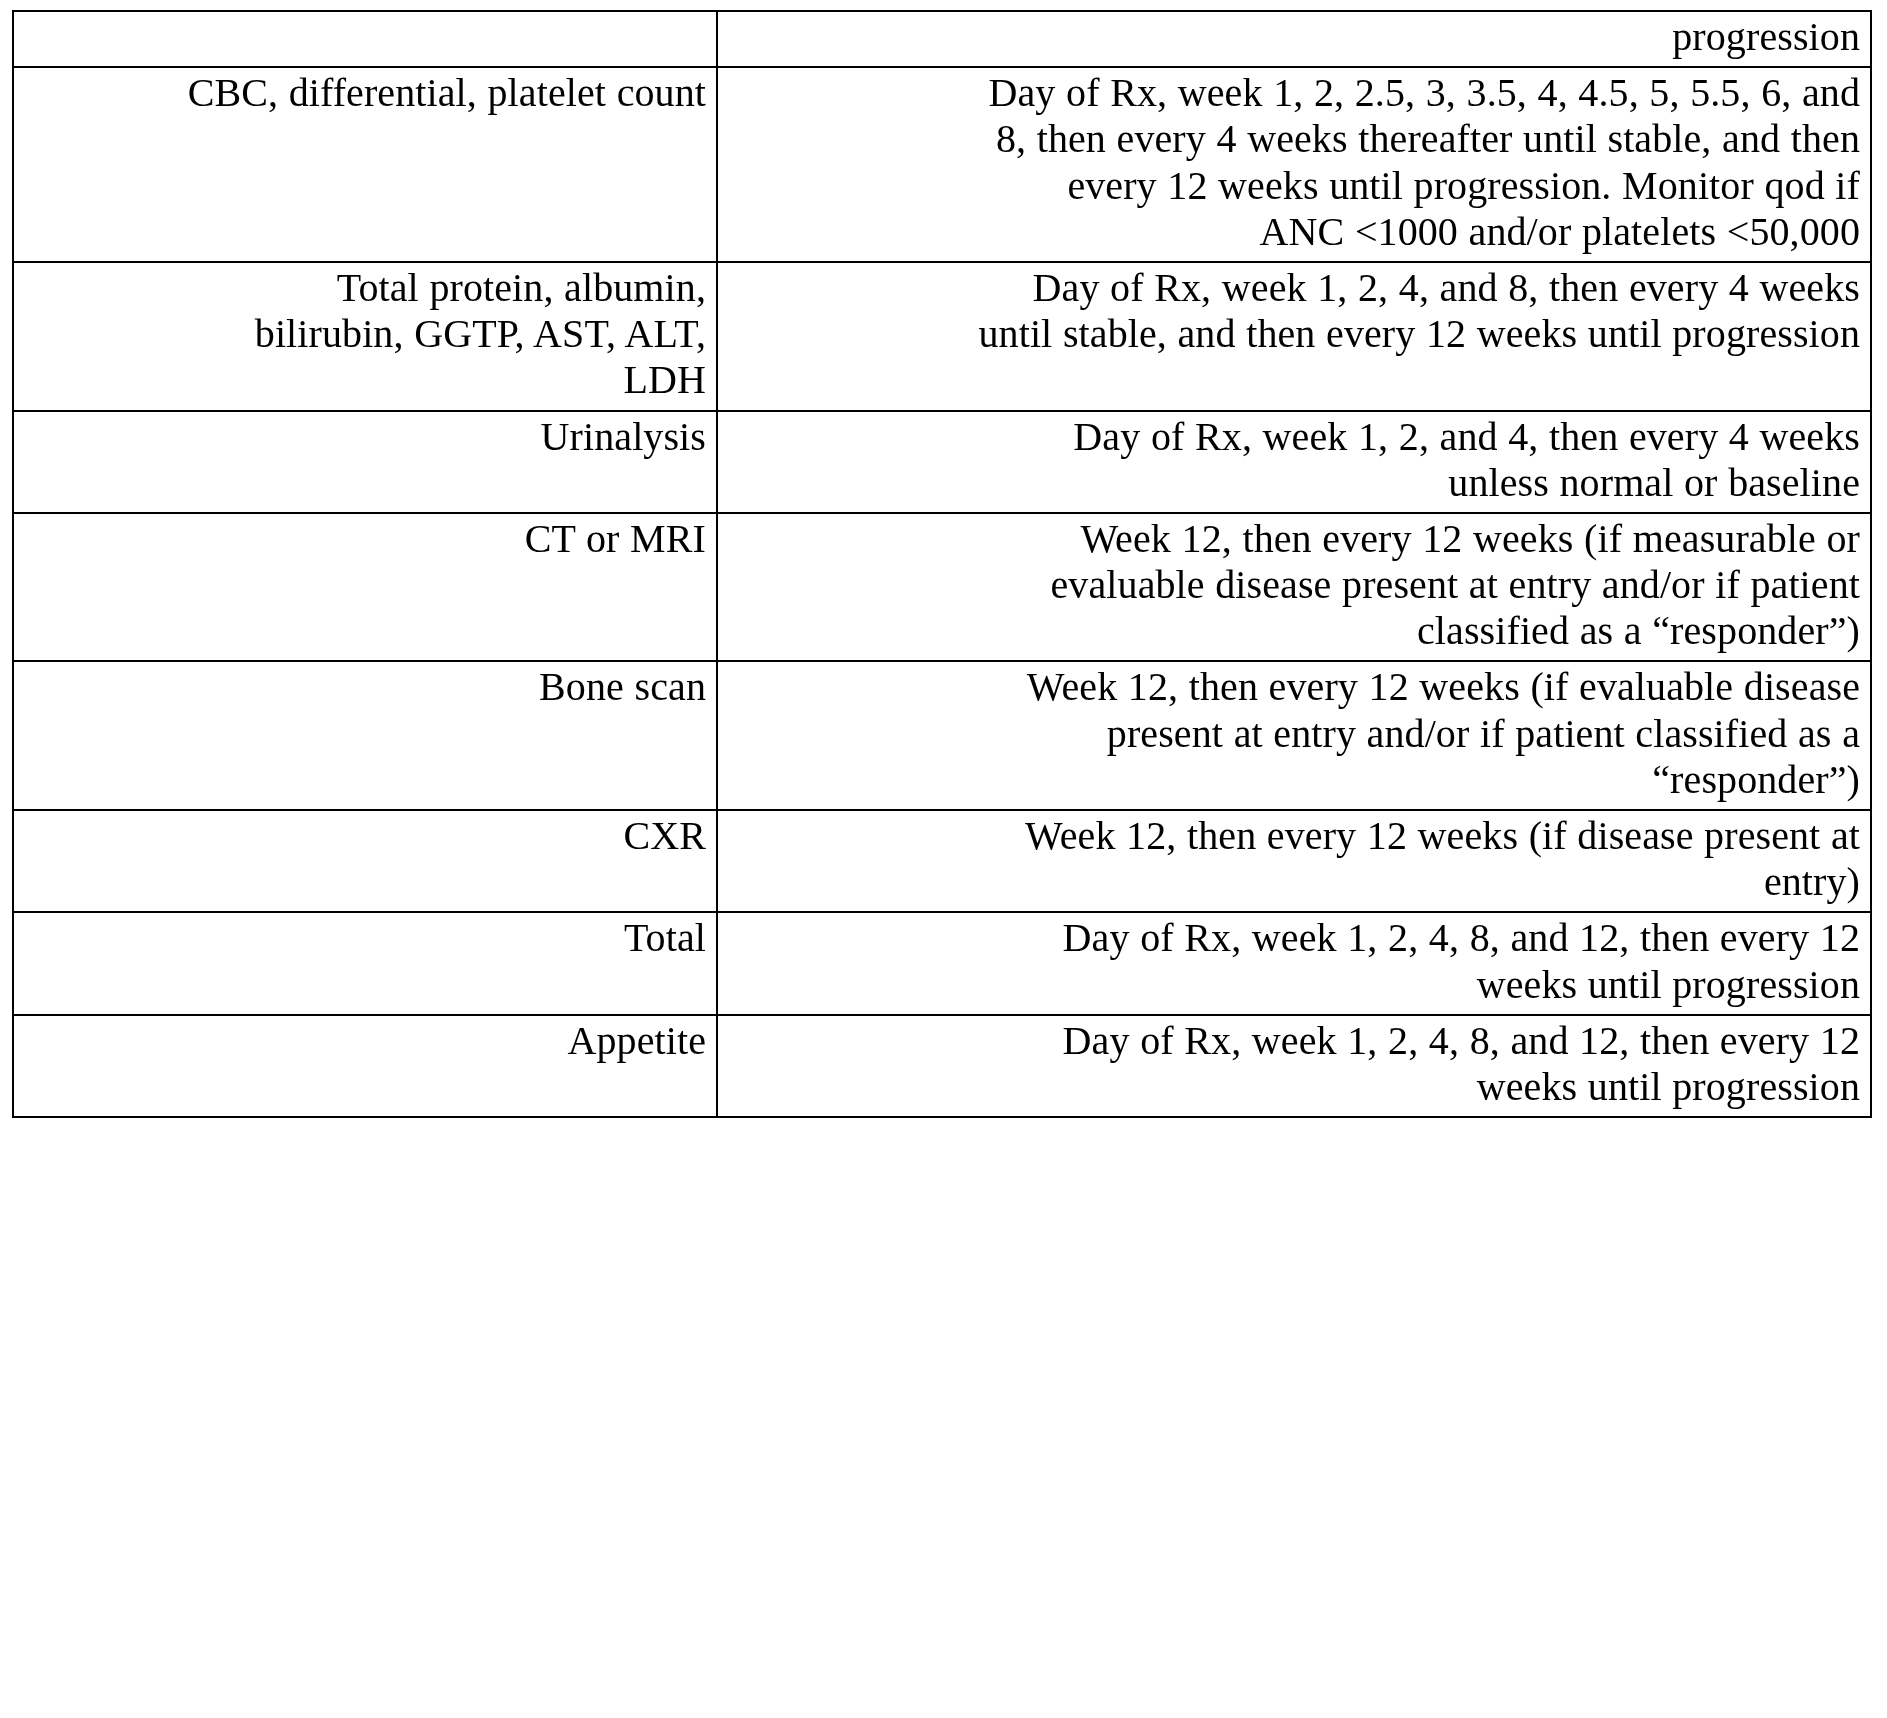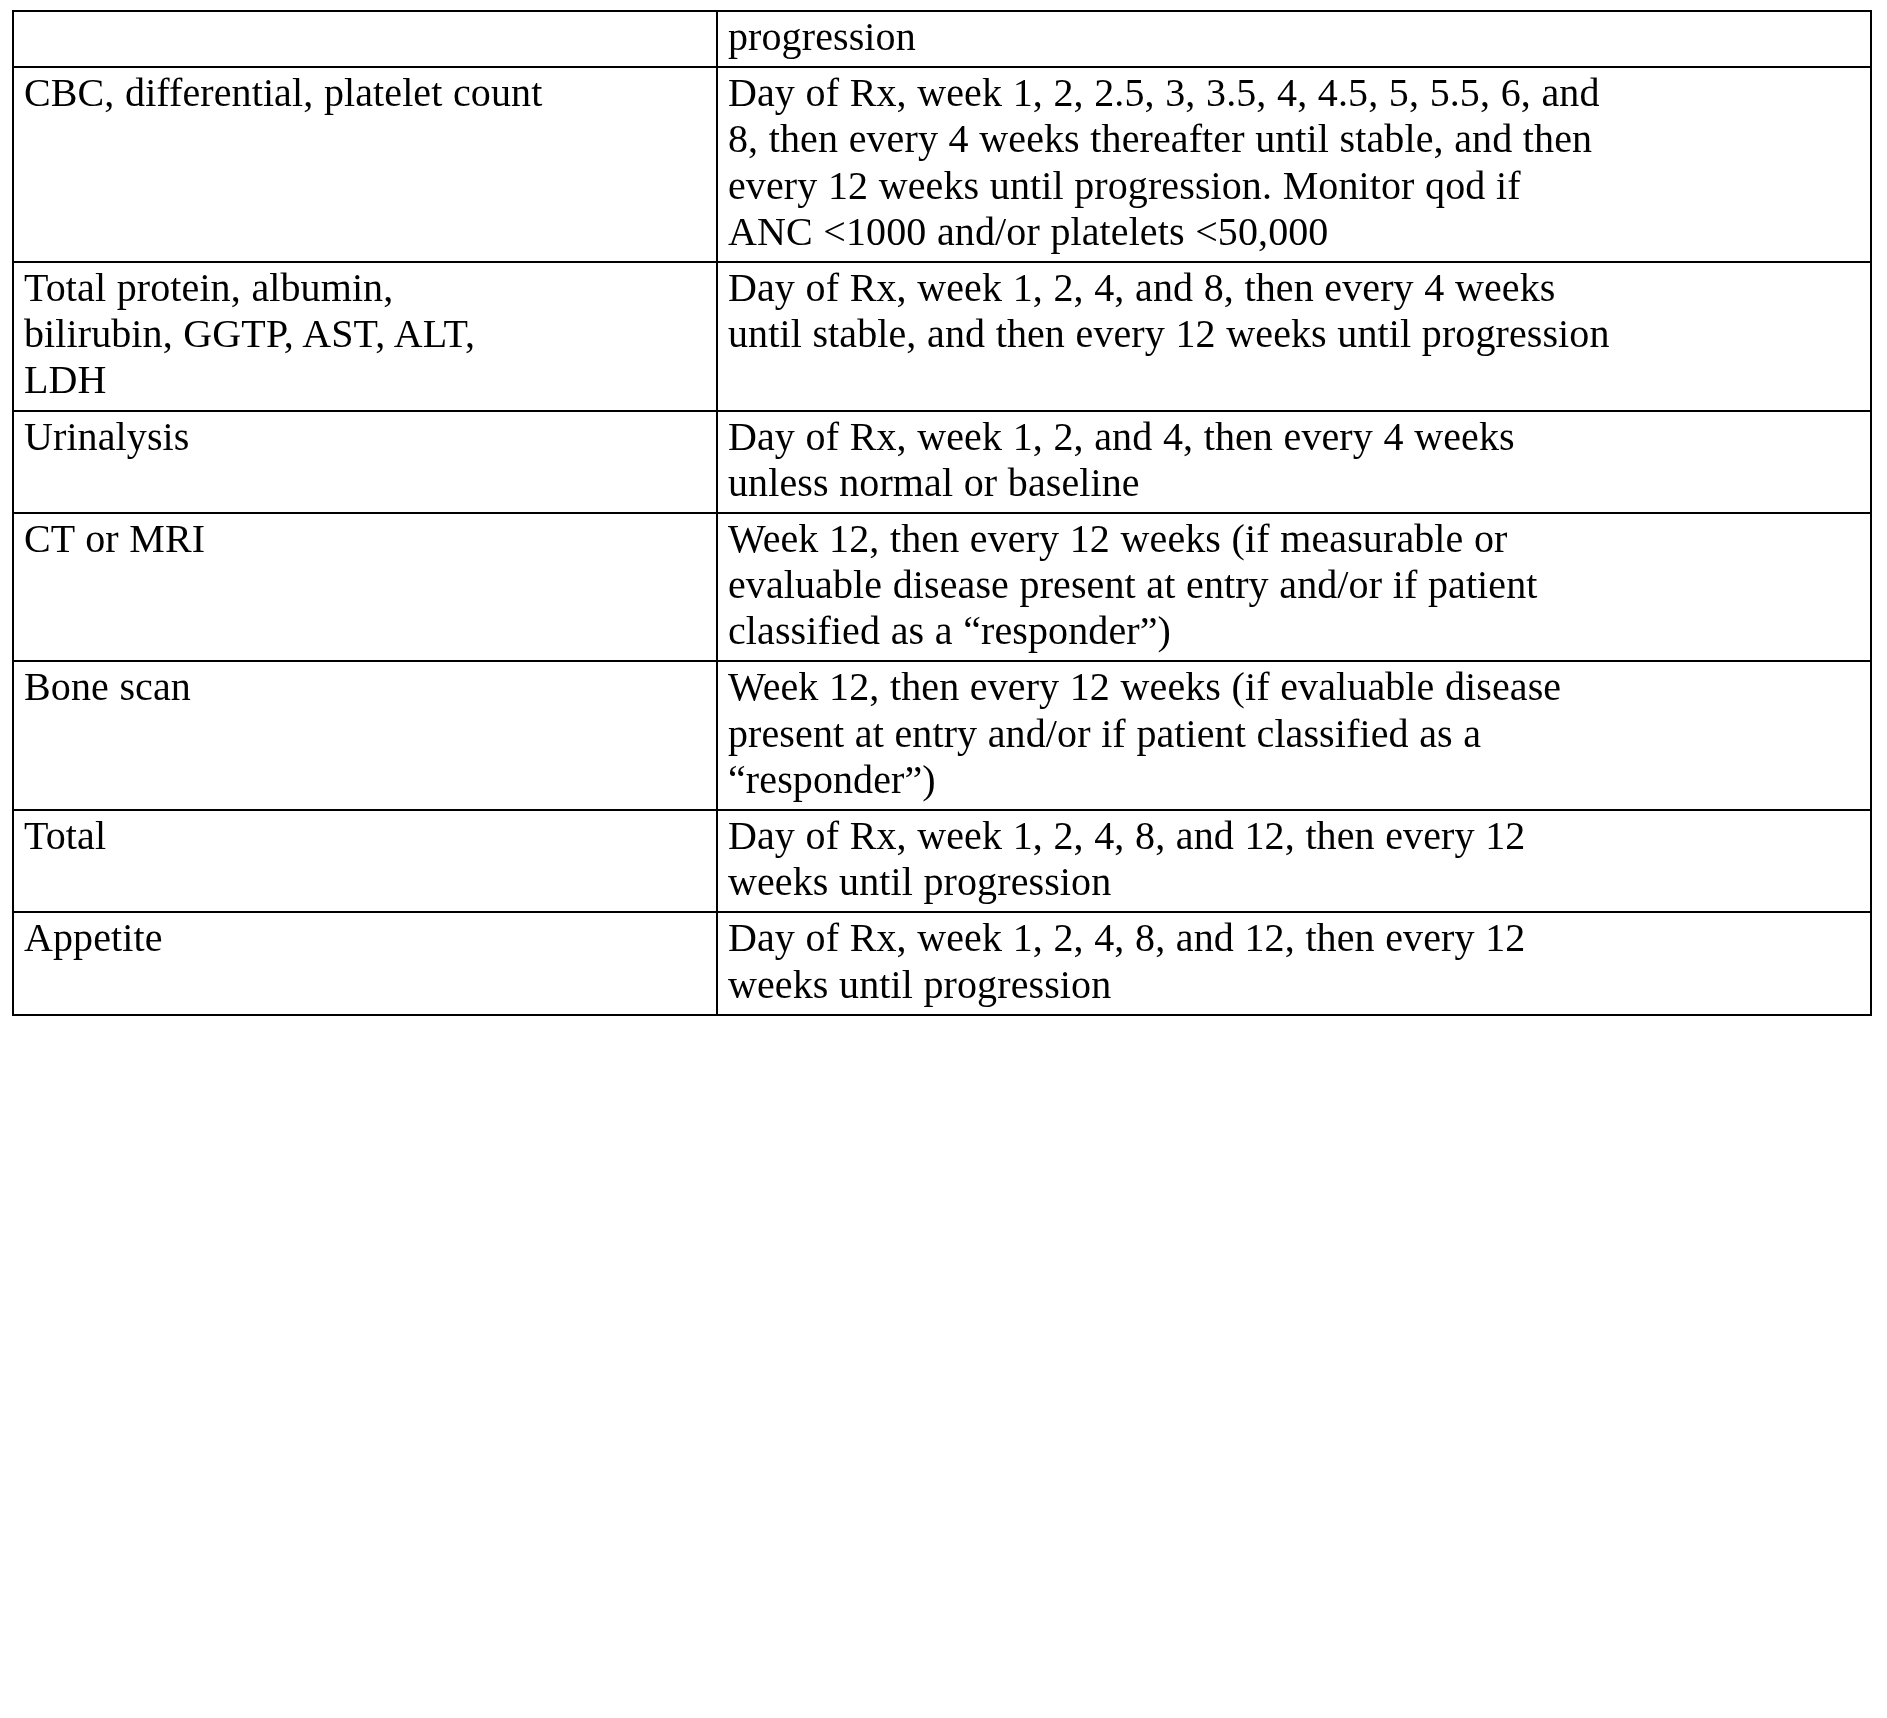--- a/index.html
+++ b/index.html
@@ -13,20 +13,21 @@
     height: 1718px;
     font-family: "Liberation Serif", "DejaVu Serif", serif;
     color: #000000;
     overflow: hidden;
   }
   .page {
     position: relative;
     width: 1887px;
     height: 1426px;
     background: #ffffff;
+    text-align: right;
   }
   .schedule-table {
     position: absolute;
     left: 12px;
     top: 10px;
     width: 1860px;
     border-collapse: collapse;
     table-layout: fixed;
   }
   .schedule-table td {
@@ -128,20 +129,29 @@
         <td>
             <span class="cell-text">Bone scan</span>
           </td>
         <td>
             <span class="cell-text">Week 12, then every 12 weeks (if evaluable disease
 present at entry and/or if patient classified as a
 “responder”)</span>
           </td>
       </tr>
 
+      <tr>
+        <td>
+            <span class="cell-text">CXR</span>
+          </td>
+        <td>
+            <span class="cell-text">Week 12, then every 12 weeks (if disease present at
+entry)</span>
+          </td>
+      </tr>
 
       <tr>
         <td>
             <span class="cell-text">Total</span>
           </td>
         <td>
             <span class="cell-text">Day of Rx, week 1, 2, 4, 8, and 12, then every 12
 weeks until progression</span>
           </td>
       </tr>

